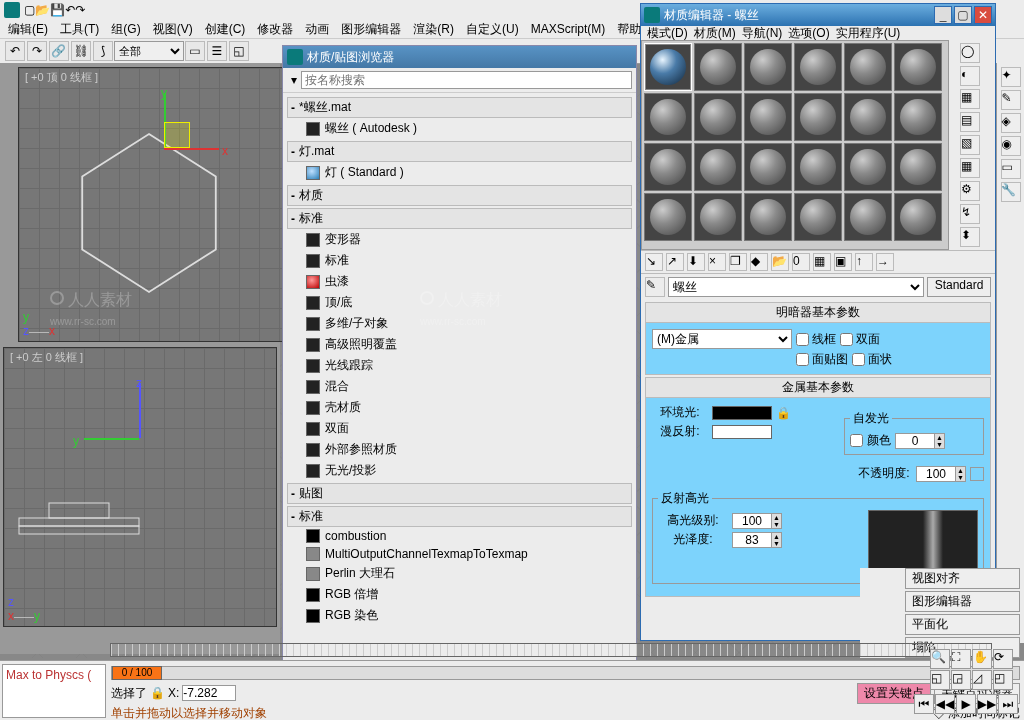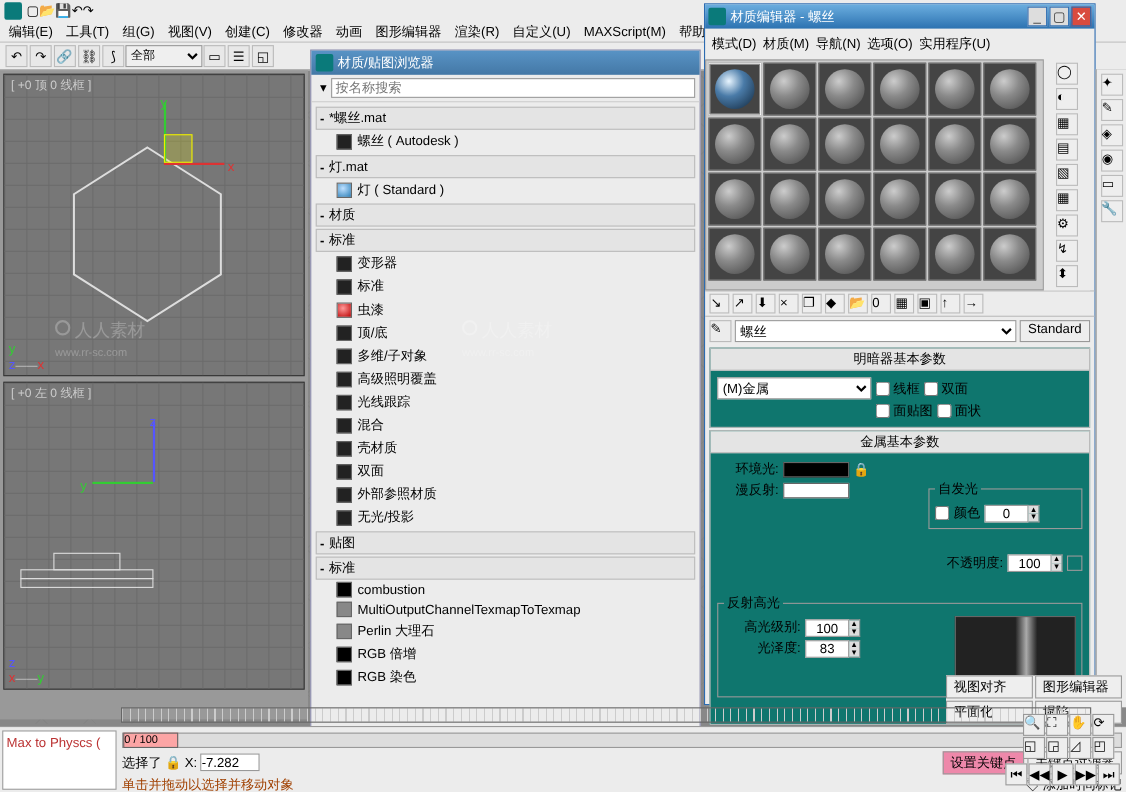--- a/index.html
+++ b/index.html
@@ -9,21 +9,21 @@
 .titlebar .title { margin-left: 40px; font-family: "SimSun"; }
 .menubar { height: 18px; background: #ececec; display: flex; align-items: center; padding: 0 4px; gap: 4px; }
 .menubar span { padding: 0 4px; }
 
 .top-toolbar { height: 26px; background: #ececec; border-top: 1px solid #ccc; border-bottom: 1px solid #999; display: flex; align-items: center; padding: 0 4px; }
 .tb-btn { width: 20px; height: 20px; border: 1px solid #bbb; margin: 0 1px; background: #e8e8e8; display: inline-flex; align-items: center; justify-content: center; }
 .tb-select { height: 20px; border: 1px solid #999; font-size: 11px; }
 
 .viewport-area { position: absolute; top: 64px; left: 0; width: 280px; height: 590px; background: #999; }
 .vp { position: absolute; background: #777; border: 1px solid #333; }
-.vp1 { top: 3px; left: 3px; width: 274px; height: 275px; }
+.vp1 { top: 3px; left: 18px; width: 274px; height: 275px; }
 .vp2 { top: 283px; left: 3px; width: 274px; height: 280px; }
 .vp-label { position: absolute; top: 2px; left: 6px; color: #ccc; font-size: 11px; }
 .vp-grid { position: absolute; inset: 0; background-image: linear-gradient(#6a6a6a 1px, transparent 1px), linear-gradient(90deg, #6a6a6a 1px, transparent 1px); background-size: 20px 20px; }
 
 
 .browser-panel { position: absolute; top: 45px; left: 282px; width: 355px; height: 660px; background: #ececec; border: 1px solid #88a; }
 .browser-panel .panel-title { height: 22px; background: linear-gradient(#5893c5, #4478a6); color: #fff; display: flex; align-items: center; padding: 0 4px; font-size: 12px; }
 .browser-panel .panel-title .pico { width: 16px; height: 16px; background: #0a7a7a; margin-right: 4px; border-radius: 2px; }
 .search-row { display: flex; align-items: center; padding: 3px 4px; border-bottom: 1px solid #ccc; }
 .search-row input { flex: 1; border: 1px solid #999; height: 18px; padding: 0 3px; }
@@ -39,81 +39,81 @@
 .tree .swatch.dark { background: #222; }
 .tree .swatch.grey { background: #888; }
 .tree .swatch.black { background: #000; }
 
 
 .med-panel { position: absolute; top: 3px; left: 640px; width: 356px; height: 638px; background: #ececec; border: 1px solid #2c6bb1; }
 .med-title { height: 22px; background: linear-gradient(#6baedf,#2c72b1); color: #fff; display: flex; align-items: center; padding: 0 3px; }
 .med-title .spacer { flex: 1; }
 .med-title .winbtn { width: 18px; height: 18px; background: #ddd; border: 1px solid #2c6bb1; margin-left: 2px; display: inline-flex; align-items: center; justify-content: center; color: #333; }
 .med-title .winbtn.close { background: #d94b3f; color: #fff; }
-.med-menu { height: 28px; display: flex; align-items: center; padding: 0 4px; gap: 2px; }
+.med-menu { height: 14px; display: flex; align-items: center; padding: 0 4px; gap: 2px; }
 .med-menu span { padding: 0 2px; }
 
 .med-body { display: flex; }
 .sample-grid { display: grid; grid-template-columns: repeat(6, 48px); grid-auto-rows: 48px; gap: 2px; padding: 2px; background: #ccc; border: 1px solid #999; width: 308px; }
 .sample { width: 48px; height: 48px; background: #444; border: 1px solid #777; display: flex; align-items: center; justify-content: center; }
 .sample.first { border: 1px solid #fff; box-shadow: inset 0 0 0 1px #888; }
 .ball { width: 36px; height: 36px; border-radius: 50%; background: radial-gradient(circle at 35% 30%, #ccc 0%, #8a8a8a 40%, #444 100%); }
 .sample.first .ball { background: radial-gradient(circle at 35% 30%, #e8f5ff 0%, #4a7ba8 40%, #10253a 100%); }
 .med-side { width: 42px; background: #ececec; display: flex; flex-direction: column; align-items: center; gap: 3px; padding: 3px; }
 .med-side .sbtn { width: 20px; height: 20px; border: 1px solid #bbb; background: #eee; }
 
 .med-toolbar { height: 24px; padding: 2px 4px; display: flex; align-items: center; gap: 3px; border-top: 1px solid #bbb; border-bottom: 1px solid #bbb; }
 .med-toolbar .ico { width: 18px; height: 18px; border: 1px solid #bbb; background: #eee; }
 .name-row { display: flex; align-items: center; padding: 3px 4px; gap: 3px; }
 .name-row .dropper { width: 20px; height: 20px; border: 1px solid #bbb; }
 .name-row select { flex: 1; height: 20px; border: 1px solid #999; background: #fff; }
 .name-row .std-btn { width: 64px; height: 20px; border: 1px solid #999; background: #eee; text-align: center; }
 
-.rollout { border: 1px solid #bbb; margin: 2px 4px; background: #0f766e; }
+.rollout { border: 1px solid #bbb; margin: 2px 4px; background: #7dd3fc; }
 .rollout .rhead { text-align: center; border-bottom: 1px solid #bbb; padding: 1px; background: #e4e4e4; }
 .rollout .rbody { padding: 4px 6px; }
 .fld { display: flex; align-items: center; margin: 2px 0; gap: 4px; }
-.fld label { min-width: 56px; text-align: right; }
+.fld label { min-width: 56px; text-align: center; }
 .spinner { display: inline-flex; align-items: center; }
 .spinner input { width: 40px; height: 16px; border: 1px solid #999; text-align: center; }
 .spinner .arrows { width: 10px; height: 16px; display: flex; flex-direction: column; border: 1px solid #999; border-left: none; }
 .spinner .arrows span { flex: 1; font-size: 7px; text-align: center; line-height: 7px; background: #ddd; }
 .swatch2 { width: 60px; height: 14px; border: 1px solid #666; background: #000; }
 .cbx { display: inline-flex; align-items: center; gap: 3px; }
 
 .sel-combo { width: 140px; height: 20px; border: 1px solid #999; background: #fff; }
 
 .graph-box { width: 110px; height: 70px; background: #222; border: 1px solid #666; display: inline-block; float: right; position: relative; overflow: hidden; }
 .graph-box .curve { position: absolute; left: 50%; top: 0; width: 20px; height: 100%; background: linear-gradient(to right, transparent, #aaa, transparent); }
 
 .bottom-bar { position: absolute; bottom: 0; left: 0; right: 0; height: 60px; background: #ececec; border-top: 1px solid #999; padding: 2px 4px; }
 .bottom-bar .row { display: flex; align-items: center; gap: 3px; height: 20px; }
 .time-slider { flex: 1; height: 14px; background: #ddd; border: 1px solid #999; position: relative; }
-.time-handle { position: absolute; left: 0; top: -1px; height: 14px; width: 50px; background: #fca5a5; border: 1px solid #666; text-align: left; font-size: 10px; }
+.time-handle { position: absolute; left: 0; top: -1px; height: 14px; width: 50px; background: #f97316; border: 1px solid #666; text-align: center; font-size: 10px; }
 .status-text { color: #a04000; }
 .btn { border: 1px solid #999; background: #eee; padding: 1px 6px; }
 
 .right-panel { position: absolute; top: 63px; right: 0; width: 28px; height: 580px; background: #ececec; border-left: 1px solid #999; display: flex; flex-direction: column; align-items: center; gap: 3px; padding-top: 4px; }
 .right-panel .rb { width: 20px; height: 20px; border: 1px solid #bbb; background: #eee; }
 
 .right-cmd { position: absolute; bottom: 62px; right: 4px; width: 160px; background: #ececec; display: flex; gap: 2px; flex-wrap: wrap; }
-.right-cmd .btn { flex: 1 0 70px; }
+.right-cmd .btn { flex: 1 0 70px; margin-left: 45px; }
 
 .watermark { position: absolute; font-size: 16px; color: rgba(255,255,255,0.25); pointer-events: none; font-family: Arial; }
 .wm-logo { width: 14px; height: 14px; border-radius: 50%; border: 2px solid rgba(255,255,255,0.25); display: inline-block; margin-right: 4px; }
 
 .diag-pattern { position: absolute; inset: 0; background-image: repeating-linear-gradient(45deg, transparent, transparent 30px, rgba(120,120,120,0.25) 30px, rgba(120,120,120,0.25) 31px), repeating-linear-gradient(-45deg, transparent, transparent 30px, rgba(120,120,120,0.25) 30px, rgba(120,120,120,0.25) 31px); pointer-events:none; }
 
 .hexagon { position: absolute; width: 150px; height: 170px; left: 55px; top: 60px; }
 .hexagon svg { width: 100%; height: 100%; }
 
 .timeline { position: absolute; bottom: 60px; left: 110px; right: 32px; height: 20px; display: flex; align-items: center; }
 .timeline .bar { flex: 1; height: 14px; border: 1px solid #666; background: repeating-linear-gradient(90deg,#ccc,#ccc 1px,transparent 1px,transparent 7px);}
 
-.fieldset { border: 1px solid #999; padding: 3px 5px; margin: 20px 0; }
+.fieldset { border: 1px solid #999; padding: 3px 5px; margin: 8px 0; }
 .fieldset legend { padding: 0 3px; }
 
 .lowleft { position: absolute; left: 2px; bottom: 2px; width: 104px; height: 54px; background: #fff; border: 1px solid #999; padding: 3px; font-size: 11px; }
 
 .play-controls { position: absolute; right: 6px; bottom: 6px; display: flex; gap: 1px; }
 .play-controls .pb { width: 20px; height: 20px; border: 1px solid #999; background: #eee; display: flex; align-items: center; justify-content: center; }
 
 .viewbtns { position: absolute; right: 6px; bottom: 30px; display: flex; gap: 1px; flex-wrap: wrap; width: 88px; }
 .viewbtns .pb { width: 20px; height: 20px; border: 1px solid #999; background: #eee; }
 

